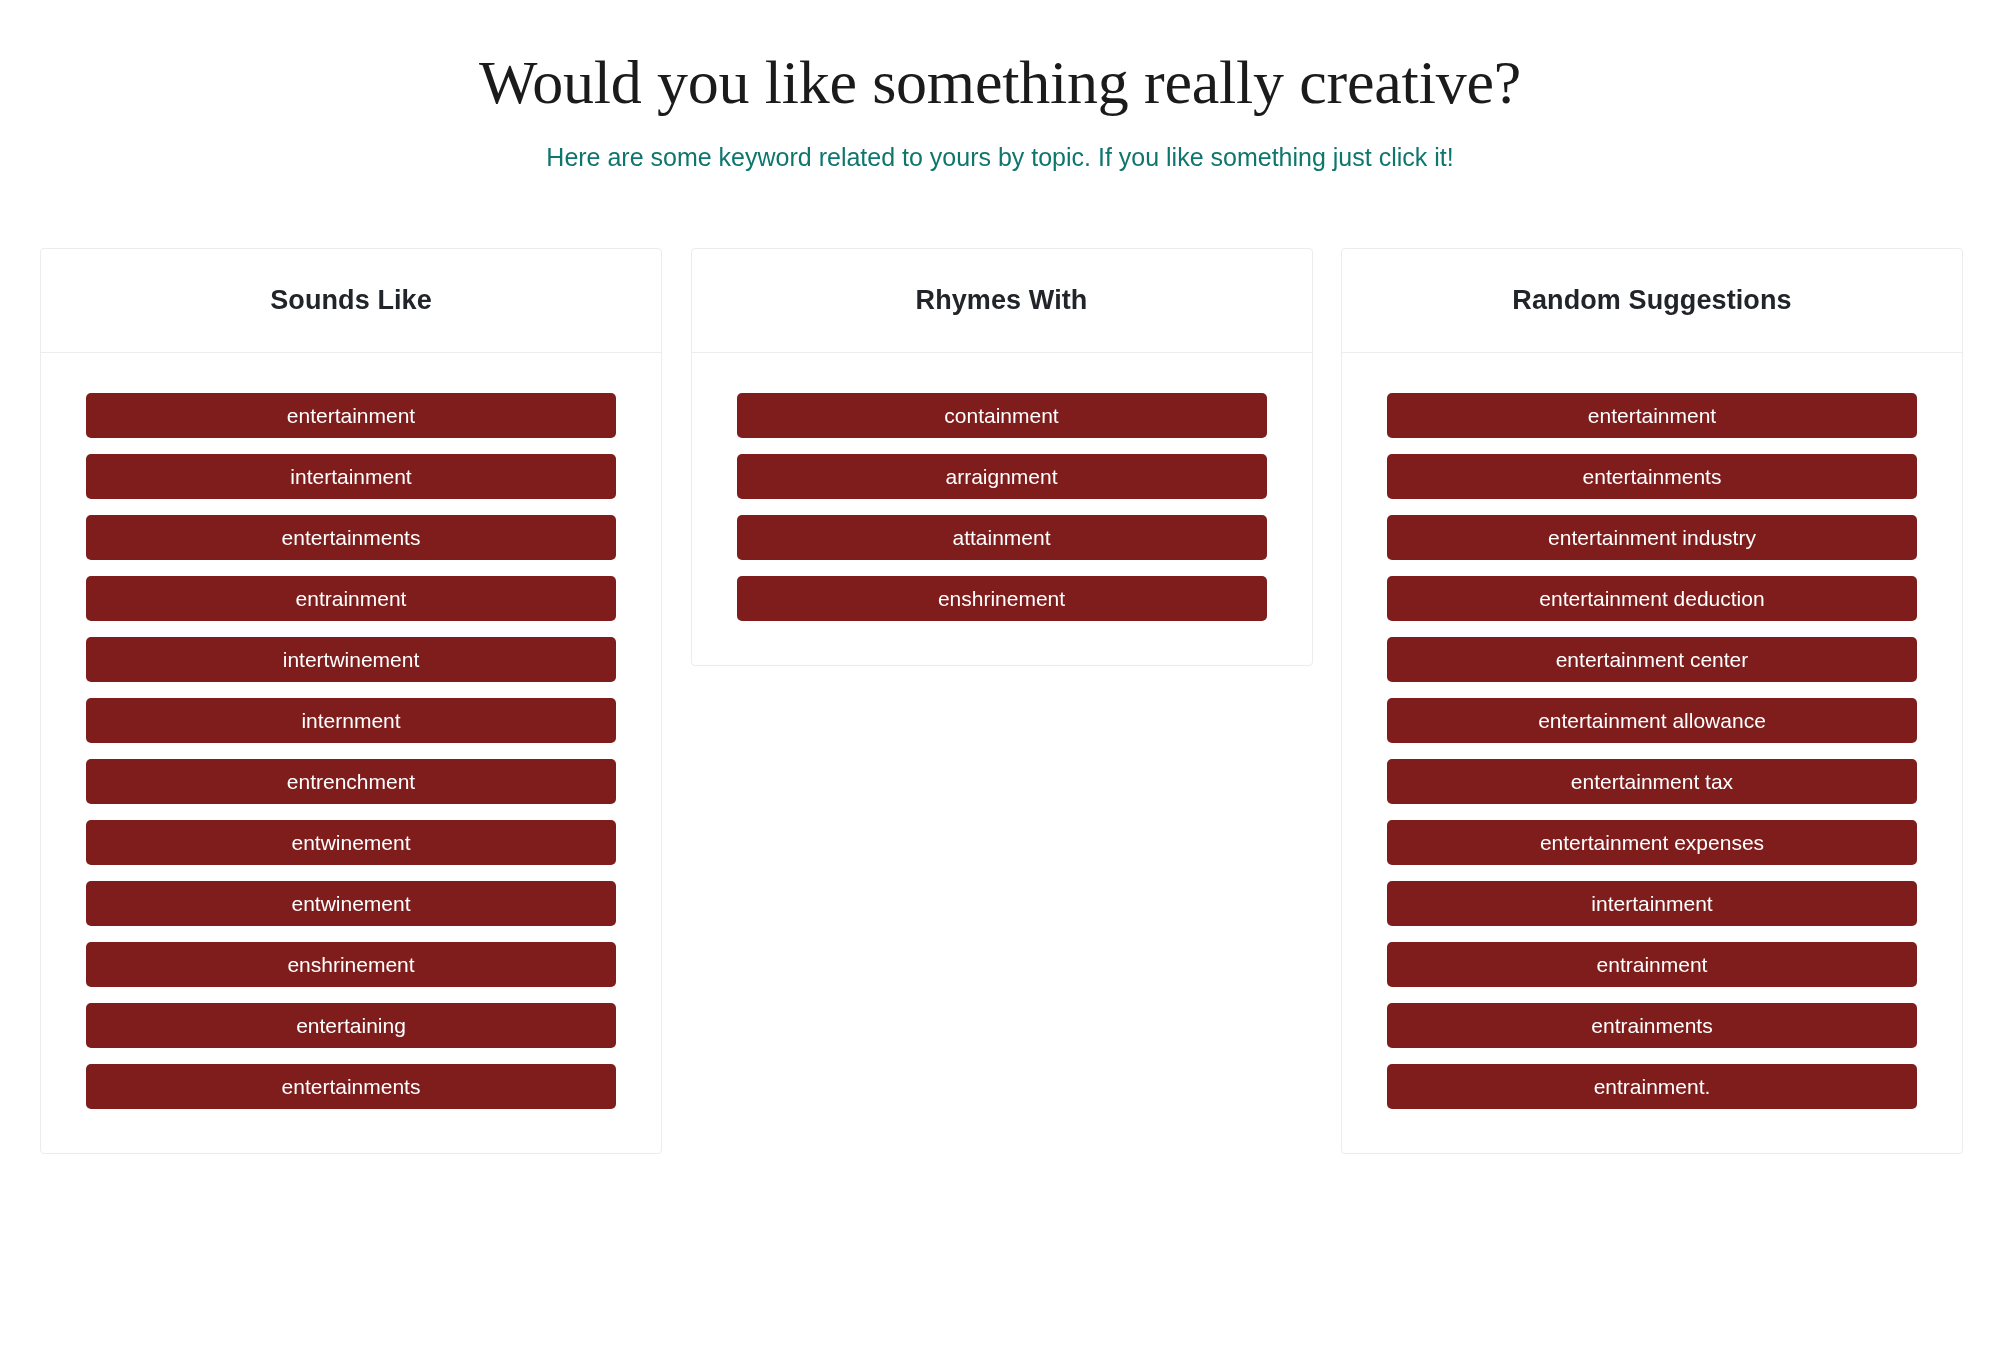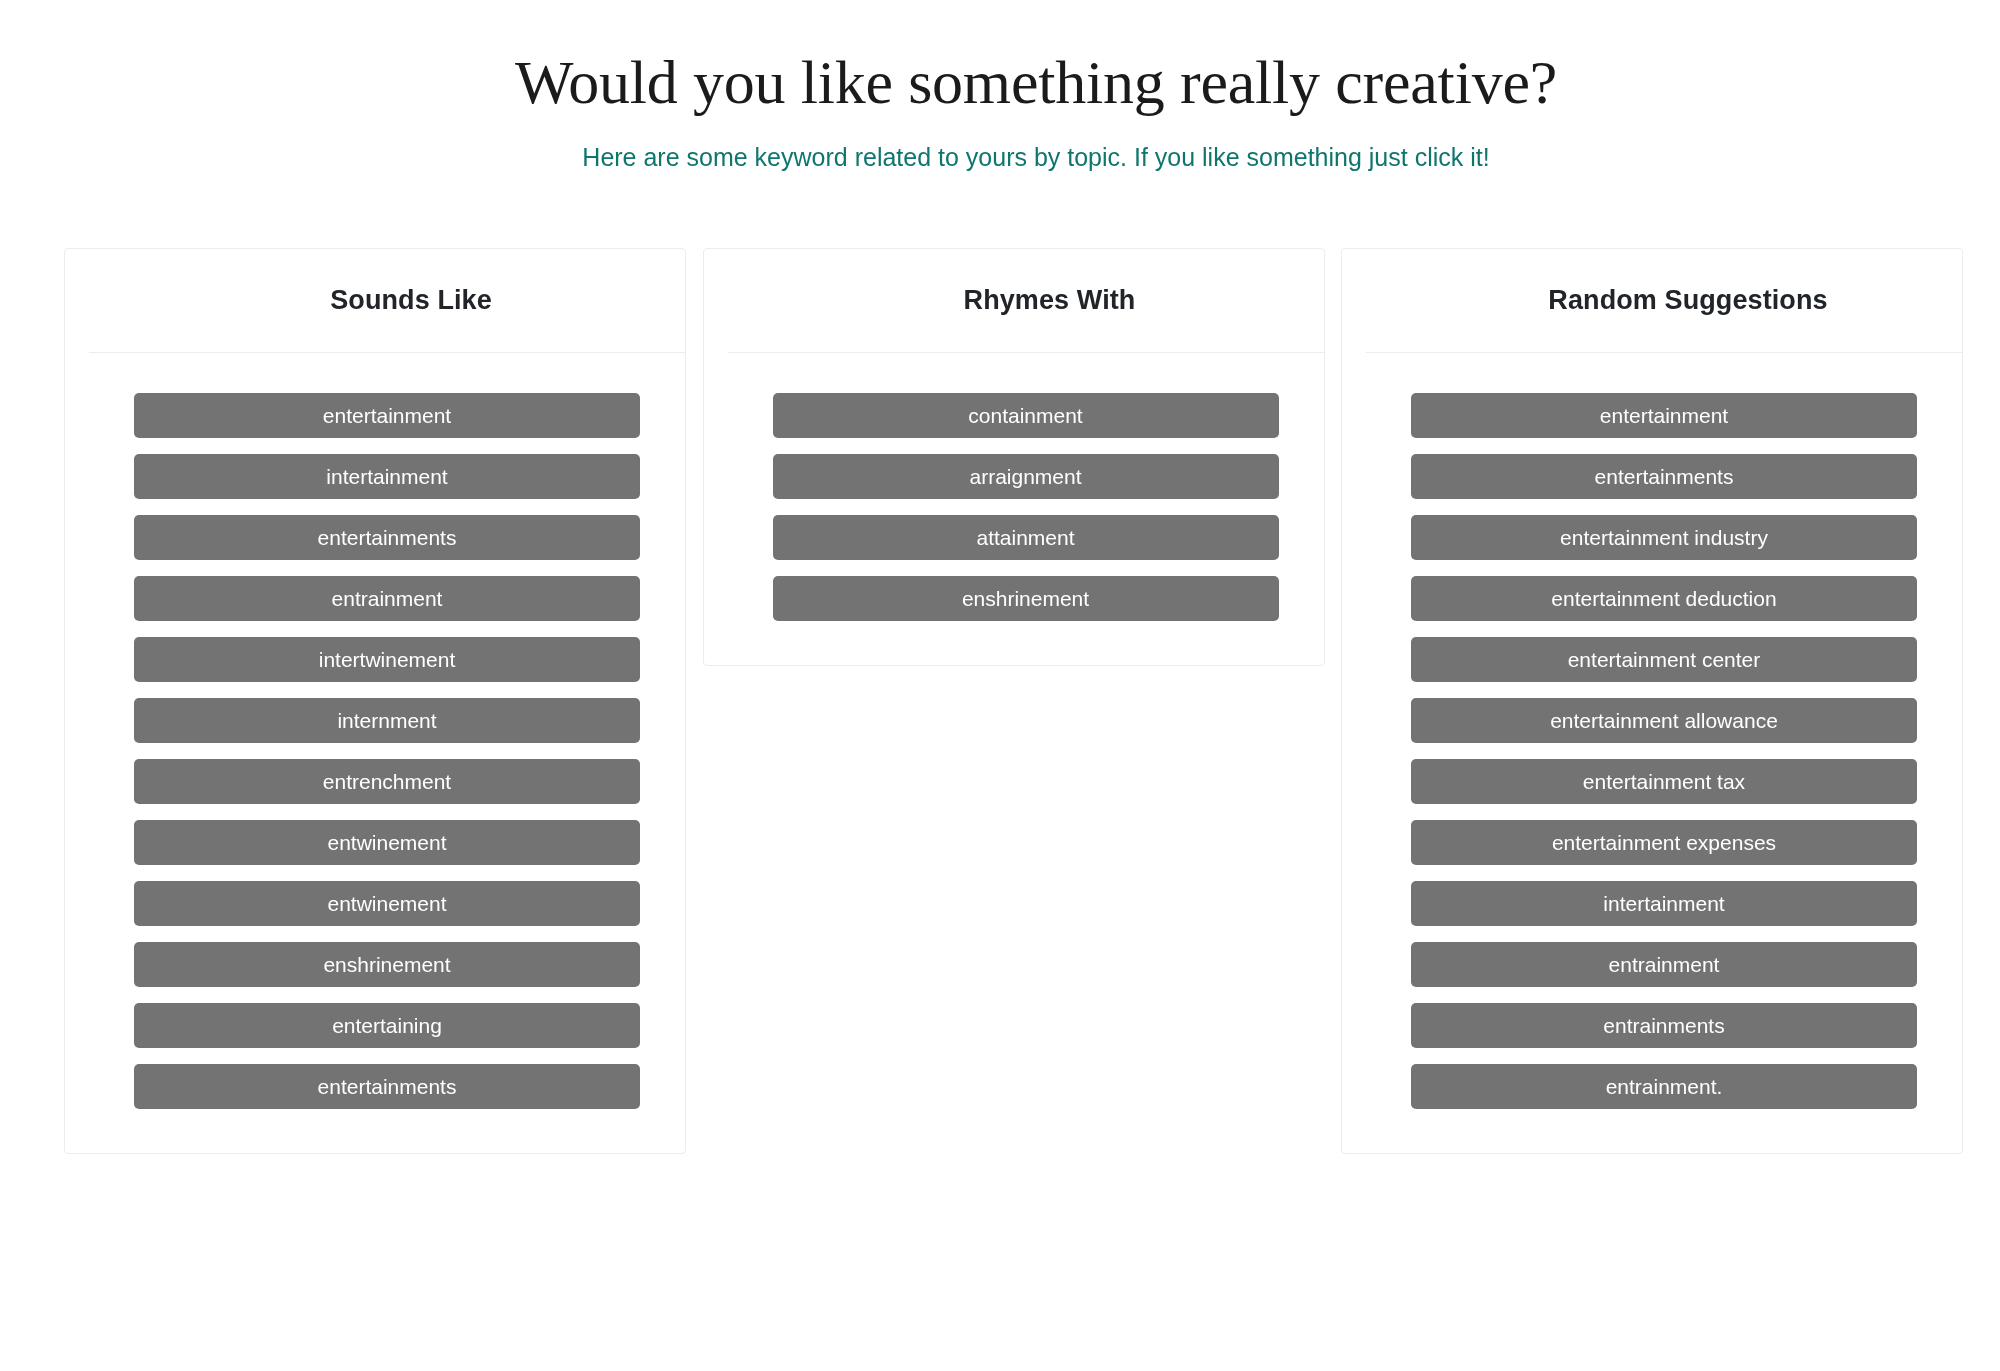--- a/index.html
+++ b/index.html
@@ -1,16 +1,16 @@
 <!DOCTYPE html>
 <html><head>
 <meta charset="utf-8">
 <title>Creative Keyword Suggestions</title>
 <style>
-  * { box-sizing: border-box; padding-left: 24px; }
+  * { box-sizing: border-box; }
   html, body {
     margin: 0;
     padding: 0;
     width: 2000px;
     height: 1371px;
     background: #ffffff;
     overflow: hidden;
   }
   body {
     font-family: "Liberation Sans", sans-serif;
@@ -90,21 +90,21 @@
     display: flex;
     flex-direction: column;
     gap: 16px;
   }
 
   .keyword-button {
     display: block;
     width: 100%;
     height: 45px;
     line-height: 45px;
-    background: #737373;
+    background: #7f1d1d;
     color: #ffffff;
     border: none;
     border-radius: 5px;
     font-family: "Liberation Sans", sans-serif;
     font-size: 21px;
     font-weight: 400;
     text-align: center;
     padding: 0 8px;
     cursor: pointer;
     white-space: nowrap;

